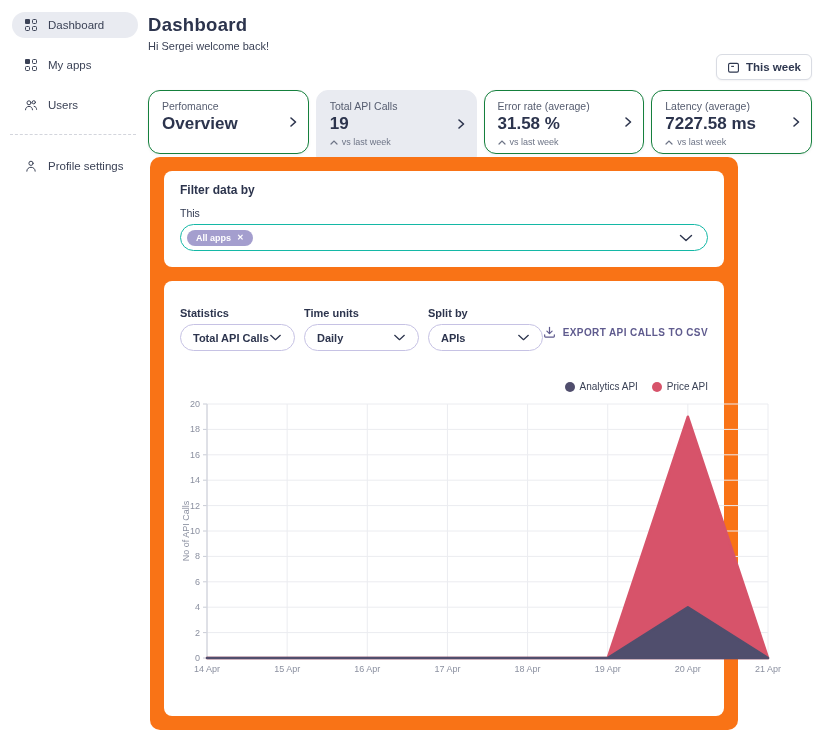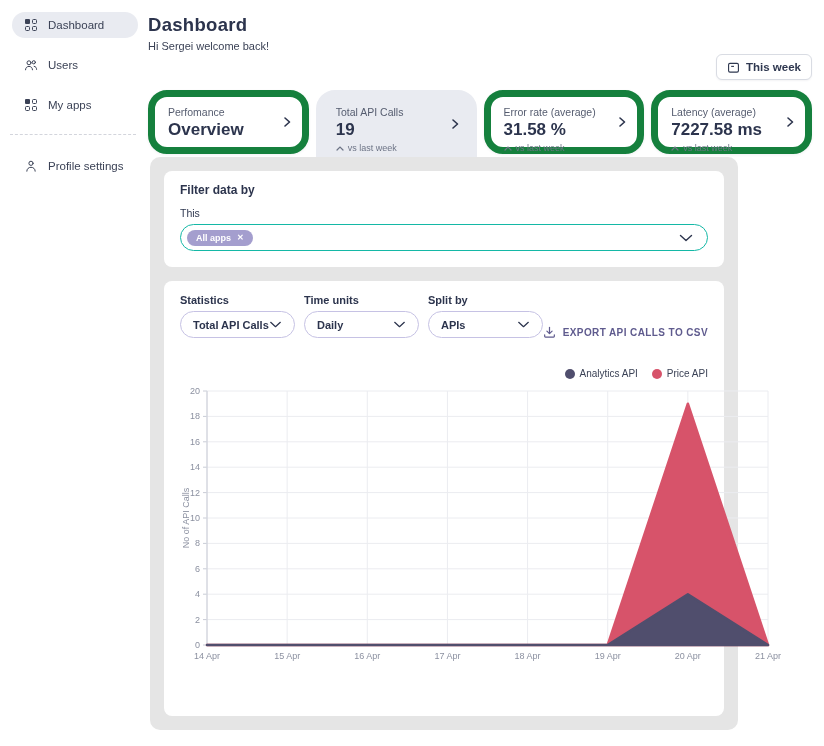--- a/index.html
+++ b/index.html
@@ -12,39 +12,39 @@
   .side-item .icn { display:flex; align-items:center; }
   .side-divider { border-top:1px dashed #d3d5dc; margin:16px 12px 18px 10px; }
 
   
   .main-title { position:absolute; left:148px; top:14px; font-size:18.5px; font-weight:700; letter-spacing:.3px; color:#2c344d; }
   .greeting { position:absolute; left:148px; top:40px; font-size:11px; color:#3b4256; }
   .week-btn { position:absolute; right:12px; top:54px; height:26px; display:flex; align-items:center; gap:6px; background:#fff; border:1px solid #d9dce3; border-radius:6px; padding:0 10px; font-size:11.5px; font-weight:700; color:#2f3850; box-shadow:0 1px 2px rgba(44,57,92,.06); cursor:pointer; }
 
   
   .cards { position:absolute; left:148px; top:90px; width:664px; display:grid; grid-template-columns:repeat(4,1fr); gap:7px; }
-  .card { position:relative; background:#fff; border:7px solid #15803d; border-radius:19px; height:64px; padding:9px 24px 9px 13px; box-shadow:0 1px 3px rgba(44,57,92,.07); cursor:pointer; }
+  .card { position:relative; background:#fff; border:1px solid #15803d; border-radius:12px; height:64px; padding:9px 24px 9px 13px; box-shadow:0 1px 3px rgba(44,57,92,.07); cursor:pointer; }
   .card.selected { background:#e9ebf1; border-color:#e9ebf1; height:67px; border-bottom-left-radius:0; border-bottom-right-radius:0; box-shadow:none; z-index:2; }
   .card-label { font-size:10.5px; color:#555c6f; }
   .card-value { font-size:17px; font-weight:700; color:#2c344d; margin-top:2px; white-space:nowrap; }
   .card-sub { display:flex; align-items:center; gap:4px; font-size:9px; color:#6d7486; margin-top:3px; }
   .chev { position:absolute; right:10px; top:50%; transform:translateY(-50%); display:flex; }
 
   
-  .panel { position:absolute; left:150px; top:157px; width:588px; height:573px; background:#e5e5e5; border-radius:10px; }
+  .panel { position:absolute; left:150px; top:157px; width:588px; height:573px; background:#f97316; border-radius:10px; }
 
   .filter-card { position:absolute; left:14px; top:14px; right:14px; height:96px; background:#fff; border-radius:8px; padding:12px 16px; }
   .filter-title { font-size:12px; font-weight:700; color:#2c344d; }
   .filter-label { font-size:10.5px; color:#2f3850; margin-top:10px; }
   .select-wide { margin-top:5px; height:27px; border:1px solid #14b8a6; border-radius:14px; display:flex; align-items:center; padding:0 14px 0 6px; cursor:pointer; background:#fff; }
   .chip { display:flex; align-items:center; gap:6px; background:#a49ece; color:#fff; font-size:9px; font-weight:700; border-radius:10px; padding:3px 9px; }
   .chip-x { font-size:8px; cursor:pointer; line-height:1; }
   .dd-chev { margin-left:auto; display:flex; }
 
-  .stats-card { position:absolute; left:14px; top:124px; right:14px; bottom:14px; background:#fff; border-radius:8px; padding:13px 16px; }
+  .stats-card { position:absolute; left:14px; top:124px; right:14px; bottom:14px; background:#fff; border-radius:8px; padding:26px 16px; }
   .controls { display:flex; gap:9px; }
   .ctl-label { font-size:11px; font-weight:700; color:#2c344d; margin-bottom:5px; }
   .select-sm { width:115px; height:27px; border:1px solid #c6c2e4; border-radius:14px; display:flex; align-items:center; justify-content:space-between; padding:0 12px; font-size:11px; font-weight:600; color:#2c344d; cursor:pointer; background:#fff; }
   .export { position:absolute; right:16px; top:45px; display:flex; align-items:center; gap:7px; color:#5f5b8e; font-size:10px; font-weight:700; letter-spacing:.4px; cursor:pointer; }
   .legend { display:flex; justify-content:flex-end; align-items:center; gap:14px; margin-top:30px; font-size:10px; color:#3b4256; }
   .legend-item { display:flex; align-items:center; gap:5px; cursor:pointer; }
   .dot { width:10px; height:10px; border-radius:50%; display:inline-block; }
   #chart { margin-top:6px; }
   svg text { font-family:"Liberation Sans",sans-serif; }
 </style>
@@ -58,39 +58,39 @@
           <rect x="1" y="1" width="5" height="5" rx="1" fill="#3b4256"></rect>
           <rect x="8.5" y="1.5" width="4" height="4" rx="1" fill="none" stroke="#3b4256"></rect>
           <rect x="1.5" y="8.5" width="4" height="4" rx="1" fill="none" stroke="#3b4256"></rect>
           <rect x="8.5" y="8.5" width="4" height="4" rx="1" fill="none" stroke="#3b4256"></rect>
         </svg>
     </span>
     <span>Dashboard</span>
   </div>
   <div class="side-item">
     <span class="icn">
+      <svg width="14" height="14" viewBox="0 0 14 14">
+          <rect x="1" y="1" width="5" height="5" rx="1" fill="#3b4256"></rect>
+          <rect x="8.5" y="1.5" width="4" height="4" rx="1" fill="none" stroke="#3b4256"></rect>
+          <rect x="1.5" y="8.5" width="4" height="4" rx="1" fill="none" stroke="#3b4256"></rect>
+          <rect x="8.5" y="8.5" width="4" height="4" rx="1" fill="none" stroke="#3b4256"></rect>
+        </svg>
+    </span>
+    <span>My apps</span>
+  </div>
+  <div class="side-item">
+    <span class="icn">
       <svg width="14" height="14" viewBox="0 0 14 14" fill="none" stroke="#3b4256" stroke-linecap="round">
           <circle cx="5" cy="4.8" r="2"></circle>
           <path d="M1.5 11.8c0-2 1.5-3.4 3.5-3.4s3.5 1.4 3.5 3.4"></path>
           <circle cx="9.8" cy="4.3" r="1.6"></circle>
           <path d="M10.2 8.3c1.6.2 2.4 1.5 2.4 3.1"></path>
         </svg>
     </span>
     <span>Users</span>
-  </div>
-  <div class="side-item">
-    <span class="icn">
-      <svg width="14" height="14" viewBox="0 0 14 14">
-          <rect x="1" y="1" width="5" height="5" rx="1" fill="#3b4256"></rect>
-          <rect x="8.5" y="1.5" width="4" height="4" rx="1" fill="none" stroke="#3b4256"></rect>
-          <rect x="1.5" y="8.5" width="4" height="4" rx="1" fill="none" stroke="#3b4256"></rect>
-          <rect x="8.5" y="8.5" width="4" height="4" rx="1" fill="none" stroke="#3b4256"></rect>
-        </svg>
-    </span>
-    <span>My apps</span>
   </div>
   <div class="side-divider"></div>
   <div class="side-item">
     <span class="icn">
       <svg width="14" height="14" viewBox="0 0 14 14" fill="none" stroke="#3b4256" stroke-linecap="round">
           <circle cx="7" cy="4.3" r="2.1"></circle>
           <path d="M2.8 12.2c0-2.4 1.9-3.9 4.2-3.9s4.2 1.5 4.2 3.9"></path>
         </svg>
     </span>
     <span>Profile settings</span>

